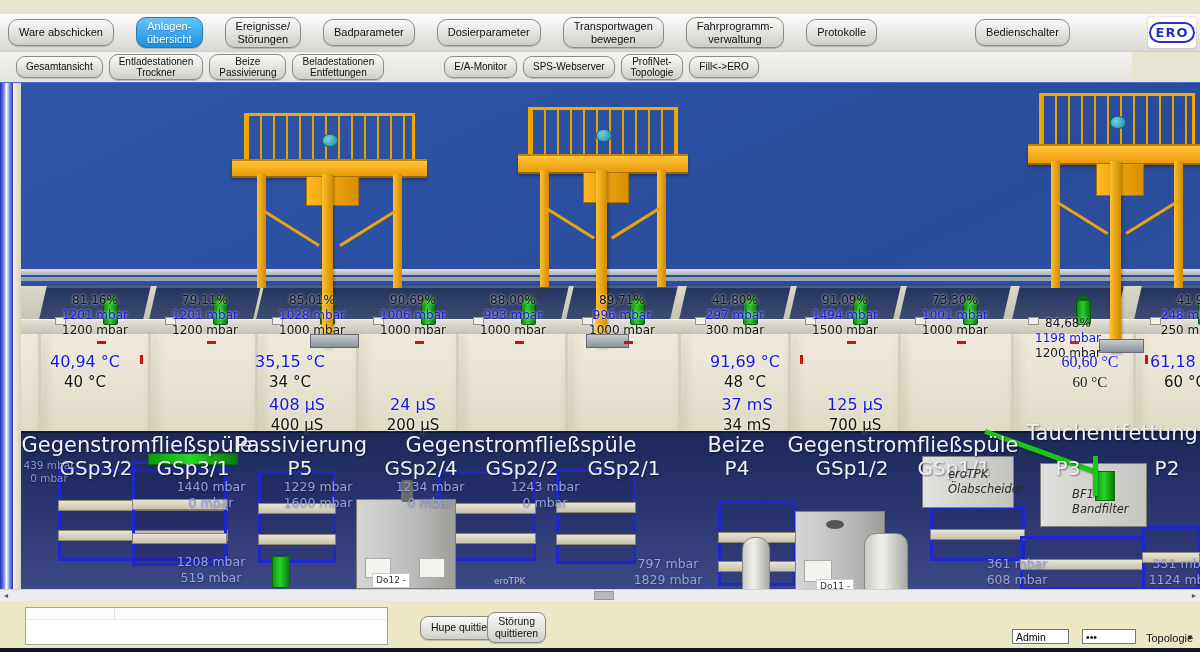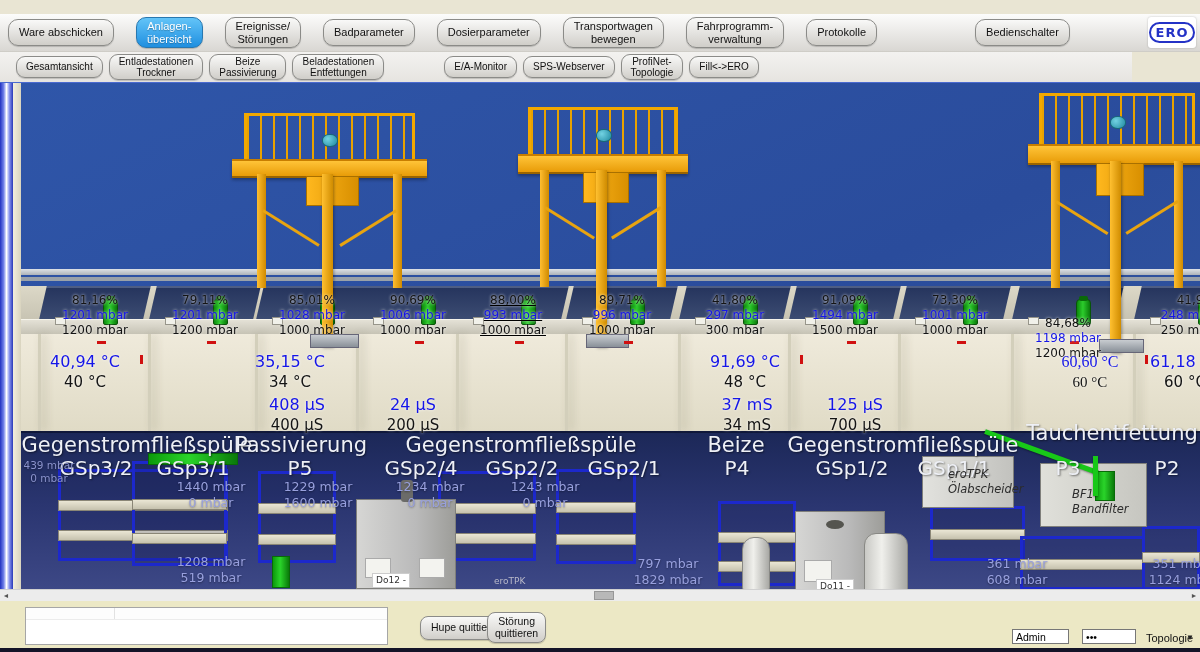--- a/index.html
+++ b/index.html
@@ -335,21 +335,21 @@
         <div class="gauge" style="left: 252px; top: 210px;">
           <div class="pct">85,01%</div>
           <div class="act">1028 mbar</div>
           <div class="set">1000 mbar</div>
         </div>
         <div class="gauge" style="left: 353px; top: 210px;">
           <div class="pct">90,69%</div>
           <div class="act">1006 mbar</div>
           <div class="set">1000 mbar</div>
         </div>
-        <div class="gauge" style="left: 453px; top: 210px; text-decoration: underline;">
+        <div class="gauge" style="left: 453px; top: 210px;">
           <div class="pct">88,00%</div>
           <div class="act">993 mbar</div>
           <div class="set">1000 mbar</div>
         </div>
         <div class="gauge" style="left: 562px; top: 210px;">
           <div class="pct">89,71%</div>
           <div class="act">996 mbar</div>
           <div class="set">1000 mbar</div>
         </div>
         <div class="gauge" style="left: 675px; top: 210px;">

